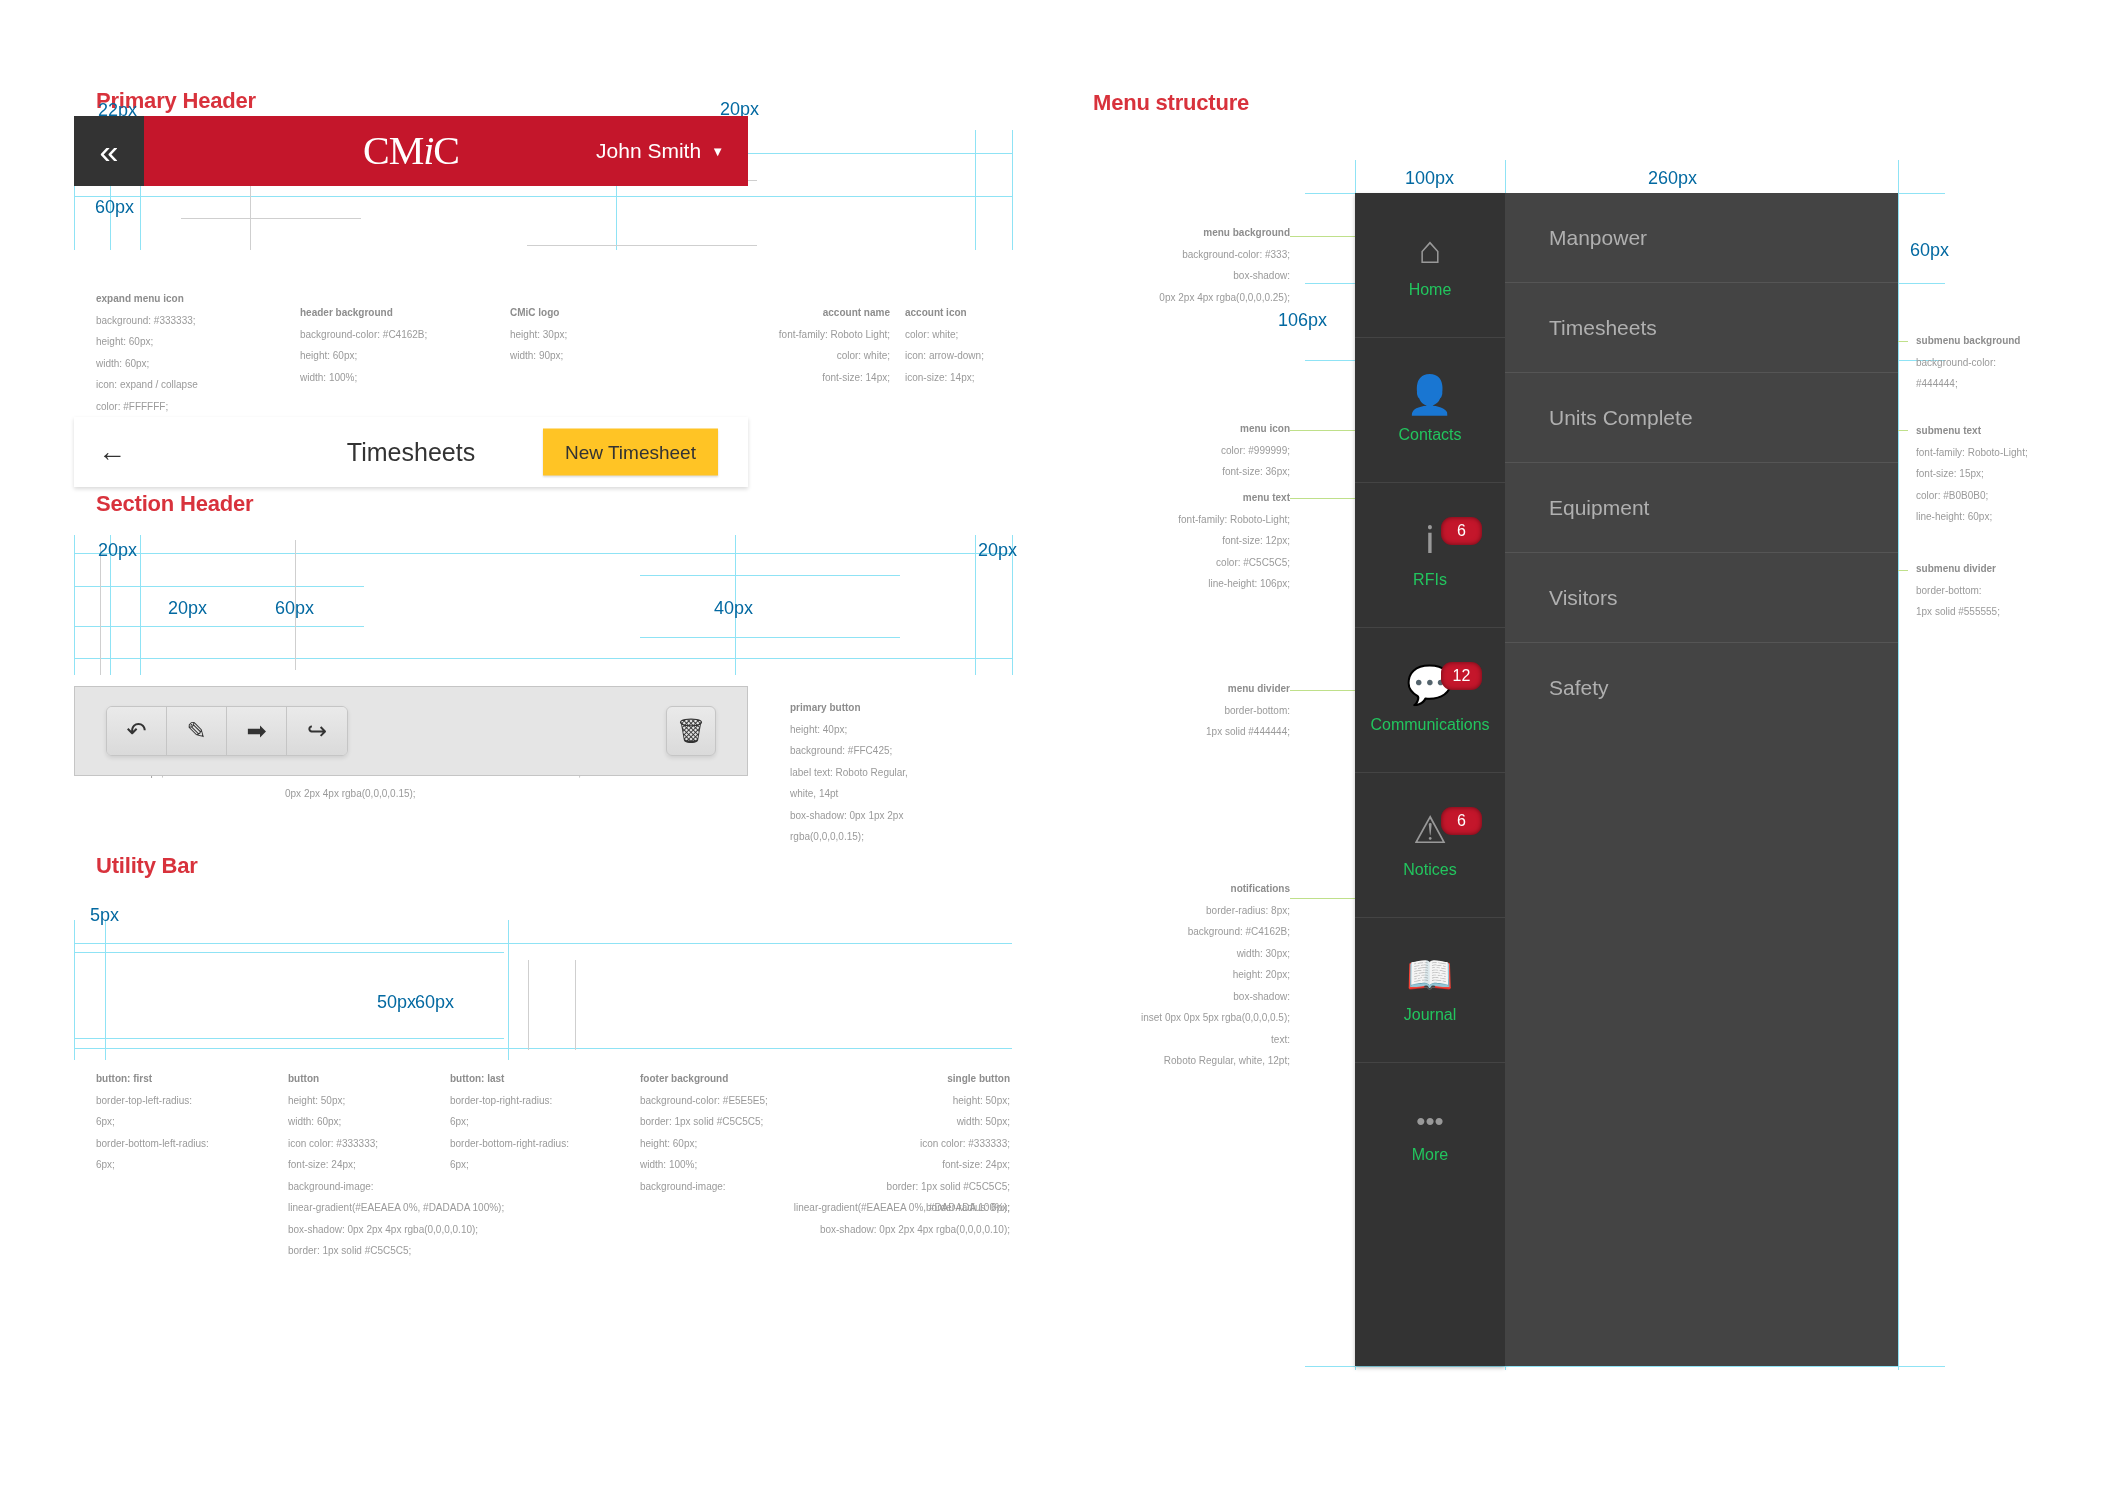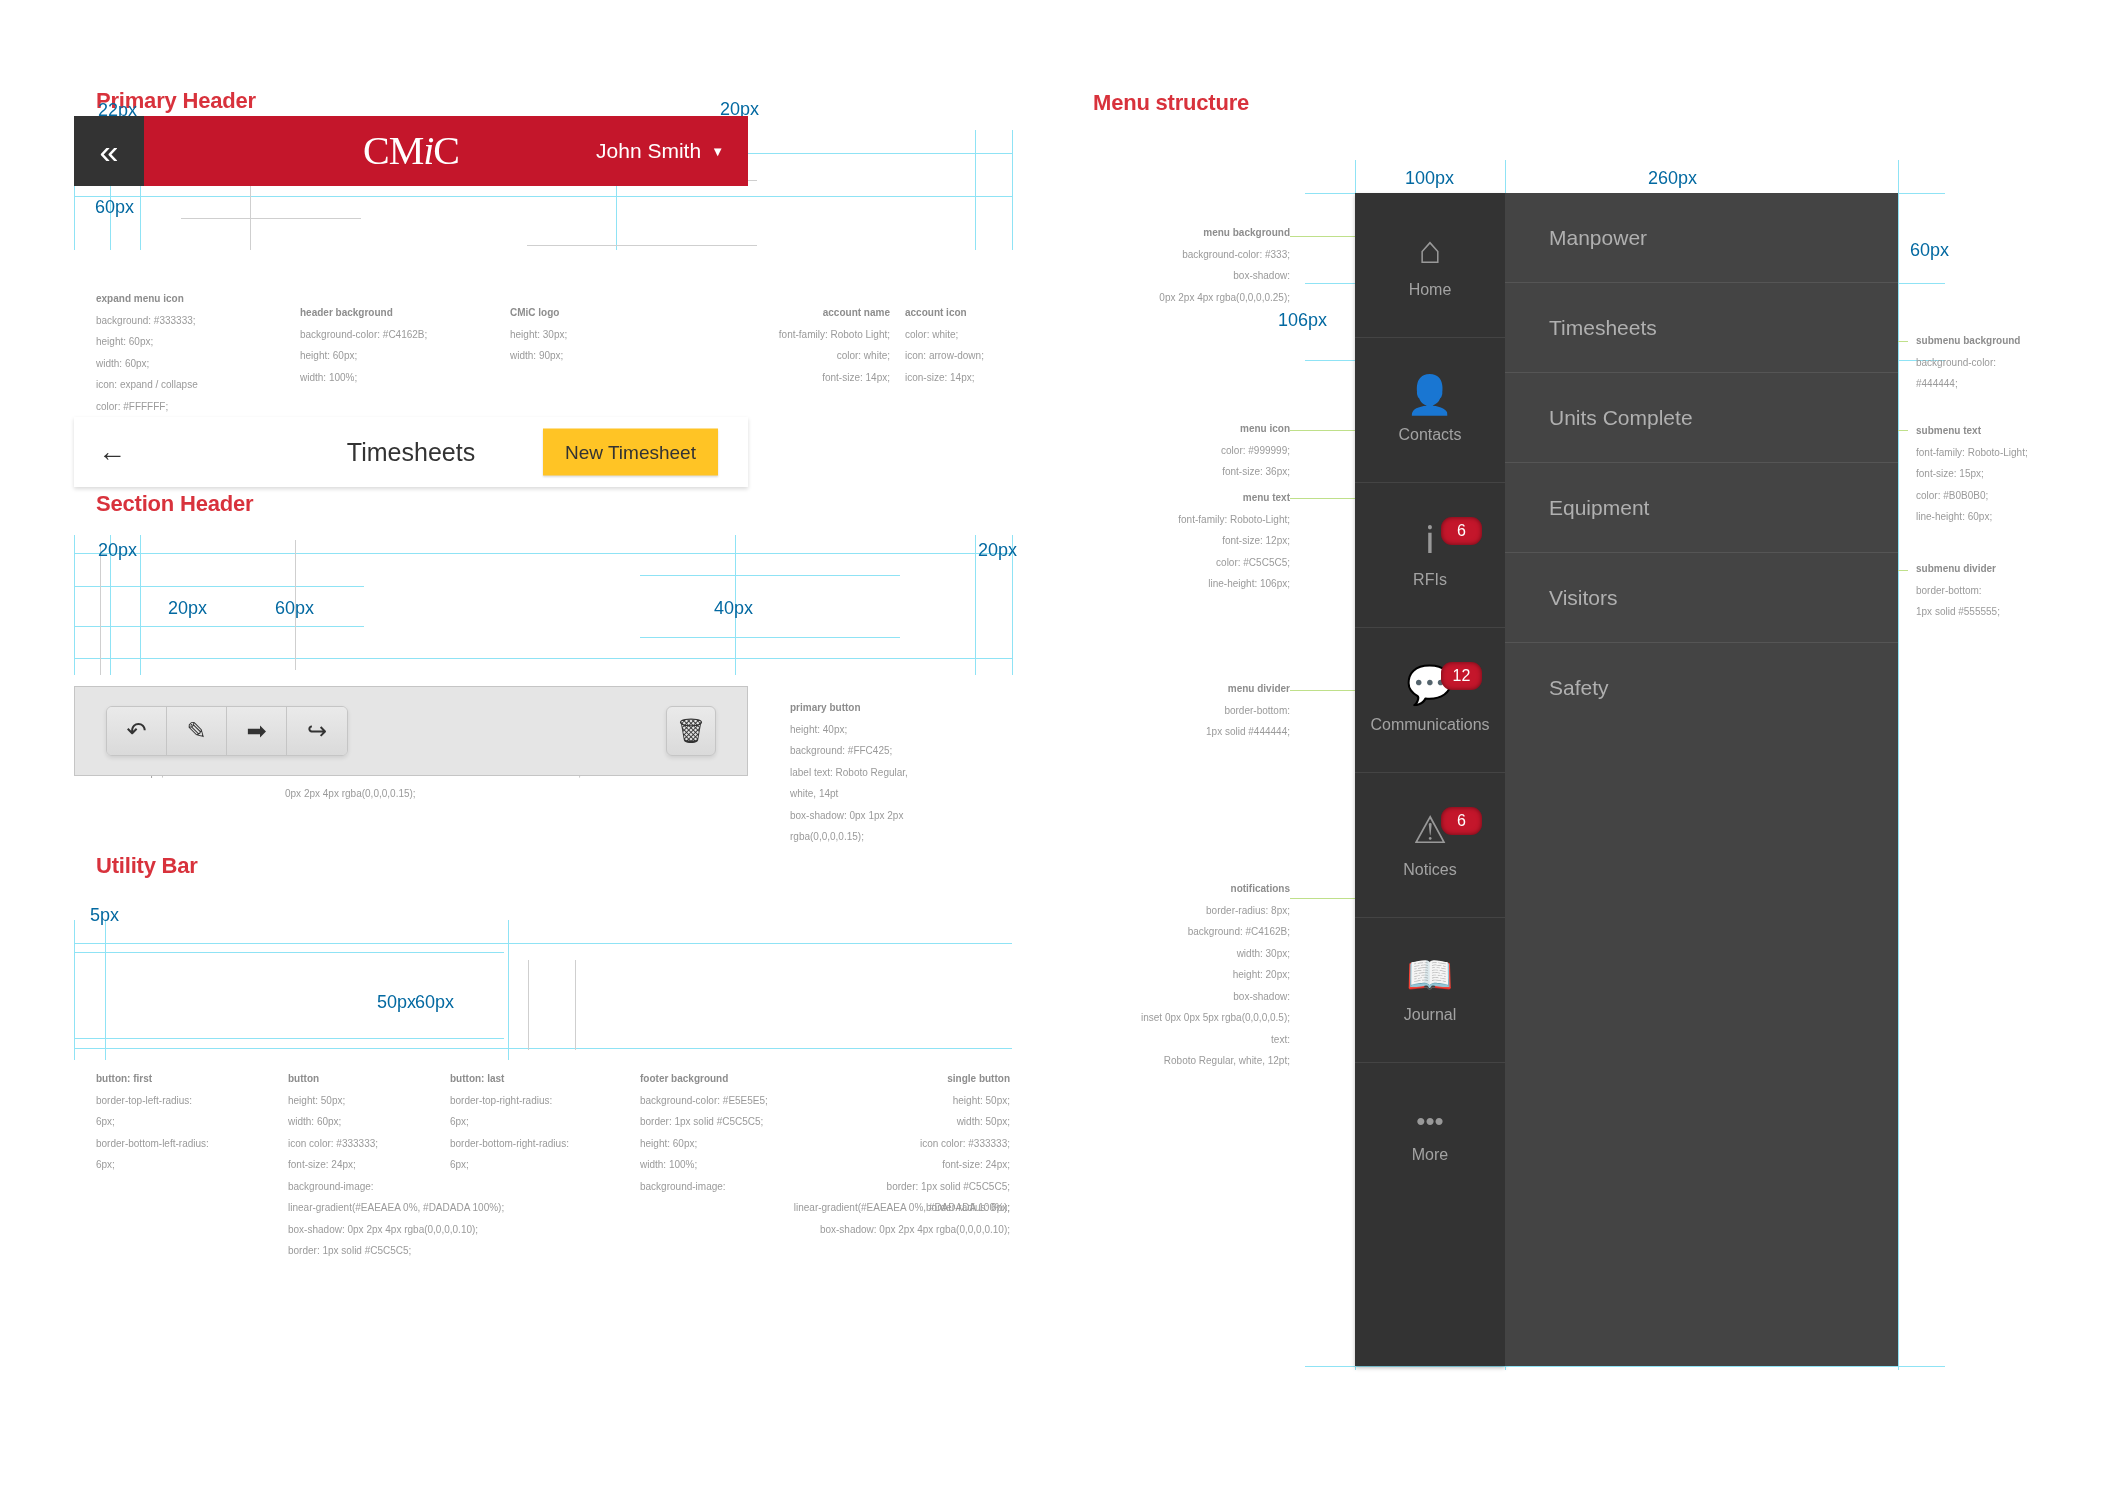--- a/index.html
+++ b/index.html
@@ -94,21 +94,21 @@
     position:absolute; left:0; top:0; width:150px; height:1173px;
     background:#333333; box-shadow:0 2px 4px rgba(0,0,0,0.25);
   }
   .rail-item {
     position:relative; height:145px; border-bottom:1px solid #444444;
     display:flex; flex-direction:column; align-items:center; justify-content:center;
     color:#c5c5c5;
   }
   .rail-item:last-child { border-bottom:none; }
   .rail-ico { font-size:38px; color:#999999; line-height:1; margin-bottom:12px; }
-  .rail-lbl { font-size:16px; color:#a3a3a3; }
+  .rail-lbl { font-size:16px; color:#22c55e; }
   .badge {
     position:absolute; top:34px; left:86px;
     min-width:41px; height:28px; padding:0 7px; border-radius:11px;
     background:#c4162b; color:#ffffff; font-size:16px;
     display:flex; align-items:center; justify-content:center;
     box-shadow:inset 0 0 5px rgba(0,0,0,0.5);
   }
   .menu-sub {
     position:absolute; left:150px; top:0; width:393px; height:1173px;
     background:#444444;

